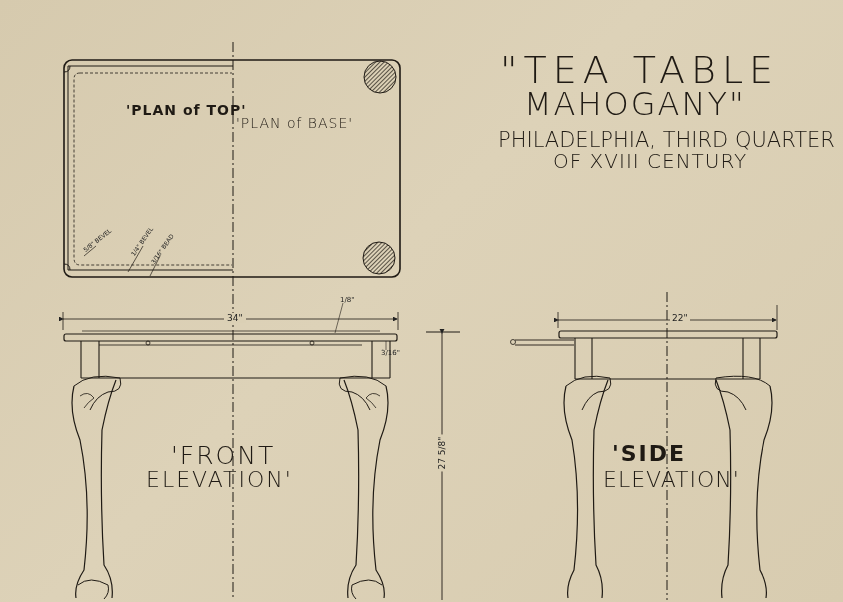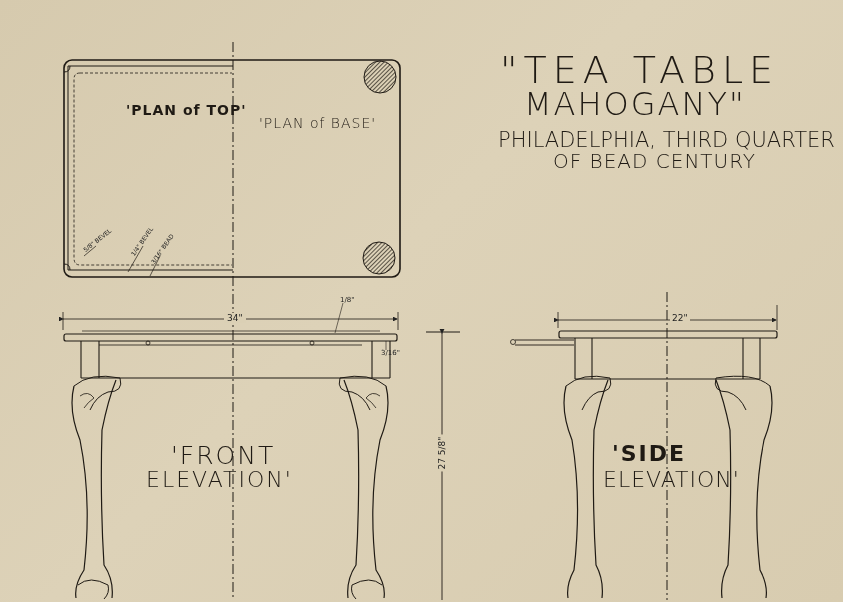--- a/index.html
+++ b/index.html
@@ -5,21 +5,21 @@
   html, body { margin:0; padding:0; }
   body { width:843px; height:602px; overflow:hidden; background:#d9cdb1; position:relative; font-family:"DejaVu Sans", sans-serif; }
   #sheet { position:absolute; left:0; top:0; width:843px; height:602px; background:linear-gradient(135deg,#d6caae 0%,#ddd2b8 45%,#d8ccb0 100%); }
   svg { position:absolute; left:0; top:0; }
   .lbl { position:absolute; color:#1f1a14; letter-spacing:1px; white-space:nowrap; font-family:"DejaVu Sans", sans-serif; font-weight:300; }
   .title1 { left:500px; top:48px; font-size:38px; letter-spacing:6px; font-weight:200; }
   .title2 { left:524px; top:85px; font-size:32px; letter-spacing:2px; font-weight:200; }
   .title3 { left:498px; top:128px; font-size:21px; letter-spacing:0px; }
   .title4 { left:553px; top:149px; font-size:20px; letter-spacing:1px; }
   .plan-top { left:126px; top:102px; font-size:14px;font-weight:bold; }
-  .plan-base { left:259px; top:115px; font-size:14px; }
+  .plan-base { left:236px; top:115px; font-size:14px; }
   .front1 { left:171px; top:441px; font-size:25px; letter-spacing:2px; font-weight:200; }
   .front2 { left:146px; top:467px; font-size:22px; letter-spacing:2px; font-weight:200; }
   .side1 { left:612px; top:441px; font-size:22px; letter-spacing:2px; font-weight:700; }
   .side2 { left:603px; top:467px; font-size:22px; letter-spacing:1px; font-weight:200; }
   .dim { position:absolute; font-size:9px; color:#222; white-space:nowrap; }
   .note { position:absolute; font-size:6px; color:#222; white-space:nowrap; transform-origin:left bottom; }
 </style>
 </head>
 <body>
 
@@ -106,21 +106,21 @@
 
       <path d="M770 386 Q776 410 764 440 Q752 500 760 570 Q768 585 766 598 M716 380 Q724 400 730 430 Q732 500 728 565 Q720 580 722 598" stroke-width="1.2"></path>
       <path d="M770 386 Q754 372 716 378 Q712 392 728 392 Q740 396 746 410" stroke-width="1"></path>
     </g>
   </g>
 </svg>
 
 <div class="lbl title1">"TEA TABLE</div>
 <div class="lbl title2">MAHOGANY"</div>
 <div class="lbl title3">PHILADELPHIA, THIRD QUARTER</div>
-<div class="lbl title4">OF BEAD CENTURY</div>
+<div class="lbl title4">OF XVIII CENTURY</div>
 
 <div class="lbl plan-top">'PLAN of TOP'</div>
 <div class="lbl plan-base">'PLAN of BASE'</div>
 
 <div class="note" style="left:86px;top:246px;transform:rotate(-38deg);">5/8" BEVEL</div>
 <div class="note" style="left:135px;top:250px;transform:rotate(-55deg);">1/4" BEVEL</div>
 <div class="note" style="left:155px;top:258px;transform:rotate(-55deg);">3/16" BEAD</div>
 
 <div class="dim" style="left:224px;top:313px;background:#dbd0b5;padding:0 3px;">34"</div>
 <div class="dim" style="left:340px;top:296px;font-size:7px;">1/8"</div>

